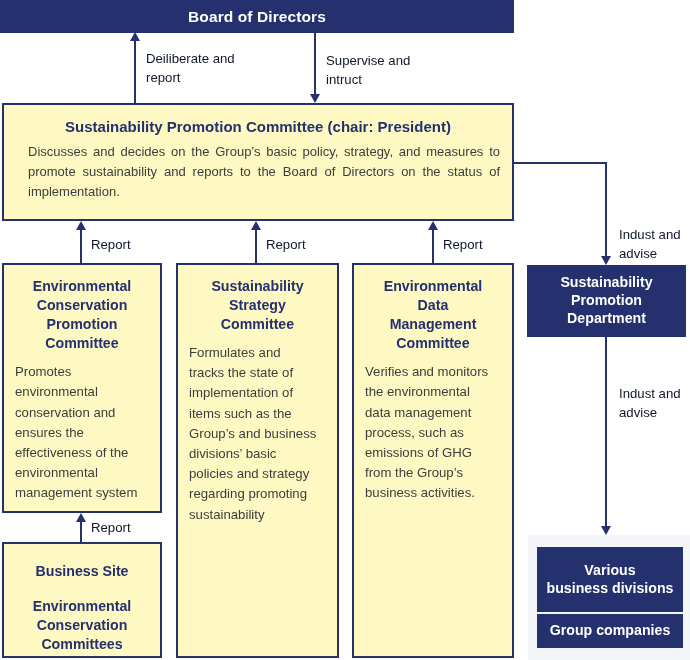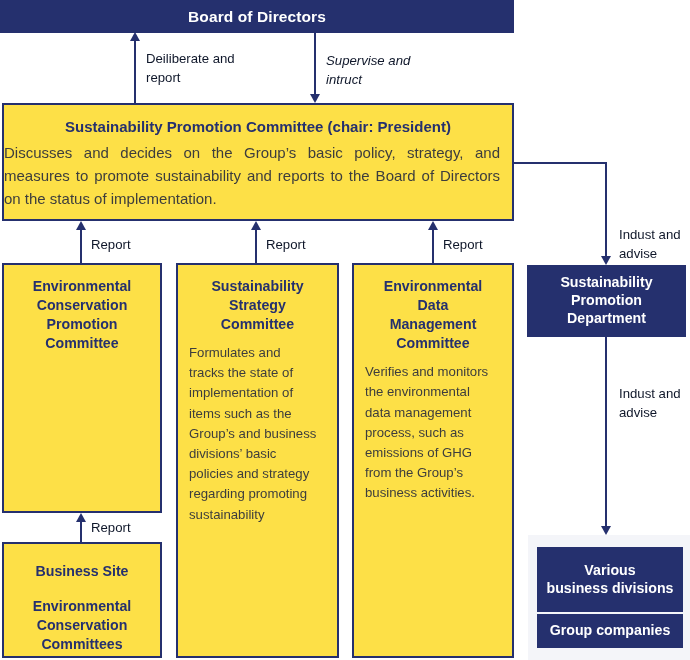--- a/index.html
+++ b/index.html
@@ -14,34 +14,34 @@
   .navy-bar{
     background:#25306e;color:#ffffff;font-weight:bold;
     display:flex;align-items:center;justify-content:center;text-align:right;
   }
   .navy-box{
     background:#25306e;color:#ffffff;font-weight:bold;
     display:flex;align-items:center;justify-content:center;
     text-align:center;line-height:1.25;
   }
   .out-box{
-    background:#fde047;border:2px solid #25306e;
+    background:#fef9c3;border:2px solid #25306e;
   }
   .grey-panel{background:#f4f5f9;}
 
   
   .hdr-title{font-size:15.5px;letter-spacing:.1px;}
   .spc-title{
     color:#25306e;font-weight:bold;font-size:15px;text-align:center;
     padding-top:13px;
   }
   .spc-body{
-    color:#3d3d3d;font-size:15px;line-height:1.52;
+    color:#3d3d3d;font-size:13px;line-height:1.52;
     text-align:justify;text-justify:inter-word;
-    padding:7px 12px 0 0;
+    padding:7px 12px 0 24px;
   }
   .com-title{
     color:#25306e;font-weight:bold;font-size:14.2px;line-height:1.34;
     text-align:center;padding:12px 6px 0 6px;white-space:pre-line;
   }
   .com-body{
     color:#3d3d3d;font-size:13.2px;line-height:1.53;
     padding:9px 20px 0 11px;text-align:left;
   }
   .bs-title{
@@ -76,21 +76,21 @@
   <span>Board of Directors</span>
 </div>
 
 <div class="abs vline" style="left:134px;top:40px;height:63px;"></div>
 <div class="abs arrow-up" style="left:130px;top:32px;"></div>
 <div class="abs edge-label" style="left:146px;top:49px;width:140px;">Deiliberate and
 report</div>
 
 <div class="abs vline" style="left:314px;top:33px;height:62px;"></div>
 <div class="abs arrow-down" style="left:310px;top:94px;"></div>
-<div class="abs edge-label" style="left:326px;top:51px;width:140px;font-style:italic;">Supervise and
+<div class="abs edge-label" style="left:326px;top:51px;width:140px;">Supervise and
 intruct</div>
 
 <div class="abs out-box" style="left:2px;top:103px;width:512px;height:118px;">
   <div class="spc-title">Sustainability Promotion Committee (chair: President)</div>
   <div class="spc-body">Discusses and decides on the Group’s basic policy, strategy, and measures to promote sustainability and reports to the Board of Directors on the status of implementation.</div>
 </div>
 
 <div class="abs hline" style="left:512px;top:162px;width:95px;"></div>
 <div class="abs vline" style="left:605px;top:162px;height:96px;"></div>
 <div class="abs arrow-down" style="left:601px;top:256px;"></div>
@@ -107,20 +107,21 @@
 
 <div class="abs vline" style="left:432px;top:229px;height:34px;"></div>
 <div class="abs arrow-up" style="left:428px;top:221px;"></div>
 <div class="abs edge-label" style="left:443px;top:235px;">Report</div>
 
 <div class="abs out-box" style="left:2px;top:263px;width:160px;height:250px;">
   <div class="com-title">Environmental
 Conservation
 Promotion
 Committee</div>
+  <div class="com-body">Promotes environmental conservation and ensures the effectiveness of the environmental management system</div>
 </div>
 
 <div class="abs out-box" style="left:176px;top:263px;width:163px;height:395px;">
   <div class="com-title">Sustainability
 Strategy
 Committee</div>
   <div class="com-body">Formulates and tracks the state of implementation of items such as the Group’s and business divisions’ basic policies and strategy regarding promoting sustainability</div>
 </div>
 
 <div class="abs out-box" style="left:352px;top:263px;width:162px;height:395px;">

